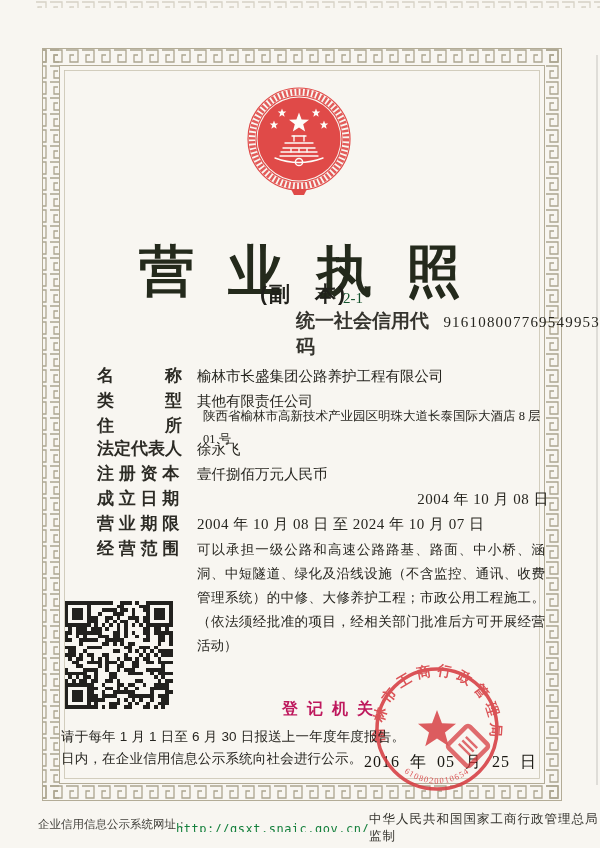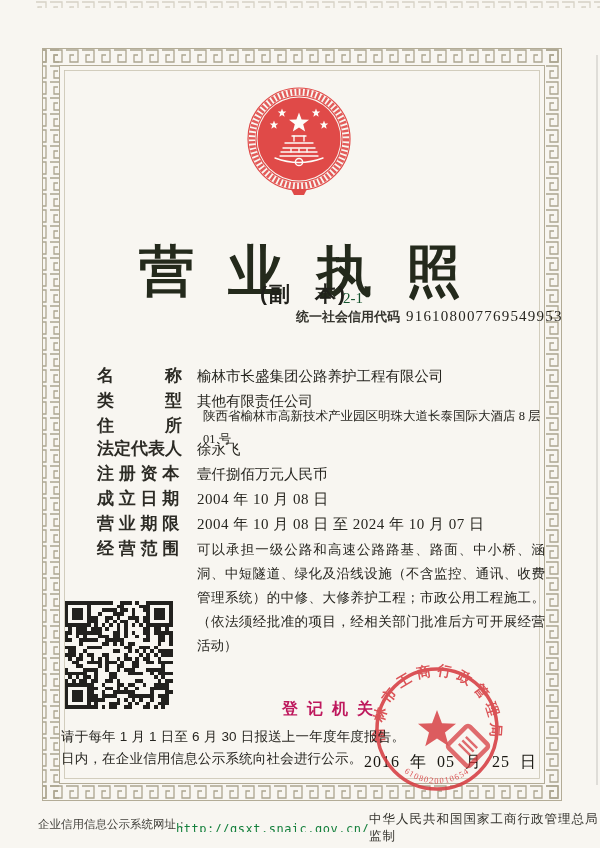--- a/index.html
+++ b/index.html
@@ -13,21 +13,21 @@
   
   .emblem{position:absolute;left:246px;top:84px;}
 
   
   .title{position:absolute;left:0;top:198px;width:600px;text-align:center;
          font-size:55px;font-weight:800;letter-spacing:34px;padding-left:34px;box-sizing:border-box;
          color:#242a1c;white-space:nowrap;}
   .copy-type{position:absolute;left:260px;top:280px;font-size:21px;font-weight:600;color:#20201b;letter-spacing:2px;}
   .copy-num{position:absolute;left:343px;top:290px;font-size:15px;font-family:"Liberation Serif",serif;color:#14532d;}
   .credit{position:absolute;left:296px;top:308px;display:flex;align-items:baseline;}
-  .credit-label{font-size:13px;font-weight:600;color:#35342e;}
+  .credit-label{font-size:19px;font-weight:600;color:#35342e;}
   .credit-code{margin-left:6px;font-size:15px;font-family:"Liberation Serif",serif;letter-spacing:1.2px;color:#26251f;}
 
   
   .frow{position:absolute;left:97px;width:452px;display:flex;align-items:flex-start;}
   .flabel{flex:0 0 90px;font-size:17px;font-weight:600;color:#2c2b25;white-space:nowrap;}
   .fvalue{margin-left:10px;font-size:14.5px;font-family:"Liberation Serif",serif;color:#26251f;
           line-height:23px;margin-top:1px;}
   .fvalue.xs{font-size:12.5px;margin-top:0;margin-left:16px;}
   .fvalue.num{font-size:15px;letter-spacing:.5px;}
   .fvalue.wrap{width:348px;font-size:13.5px;line-height:24px;text-align:justify;}
@@ -126,21 +126,21 @@
         <span class="fvalue xs">陕西省榆林市高新技术产业园区明珠大道长泰国际大酒店 8 层 01 号</span>
       </div>
       <div class="frow" style="top: 437px;">
         <span class="flabel">法定代表人</span>
         <span class="fvalue">徐永飞</span>
       </div>
       <div class="frow" style="top: 462px;">
         <span class="flabel">注 册 资 本</span>
         <span class="fvalue">壹仟捌佰万元人民币</span>
       </div>
-      <div class="frow" style="top: 487px;">
+      <div class="frow" style="top: 487px; justify-content: space-between;">
         <span class="flabel">成 立 日 期</span>
         <span class="fvalue num">2004 年 10 月 08 日</span>
       </div>
       <div class="frow" style="top: 512px;">
         <span class="flabel">营 业 期 限</span>
         <span class="fvalue num">2004 年 10 月 08 日 至 2024 年 10 月 07 日</span>
       </div>
       <div class="frow" style="top: 537px;">
         <span class="flabel">经 营 范 围</span>
         <span class="fvalue wrap">可以承担一级公路和高速公路路基、路面、中小桥、涵洞、中短隧道、绿化及沿线设施（不含监控、通讯、收费管理系统）的中修、大修养护工程；市政公用工程施工。（依法须经批准的项目，经相关部门批准后方可开展经营活动）</span>

